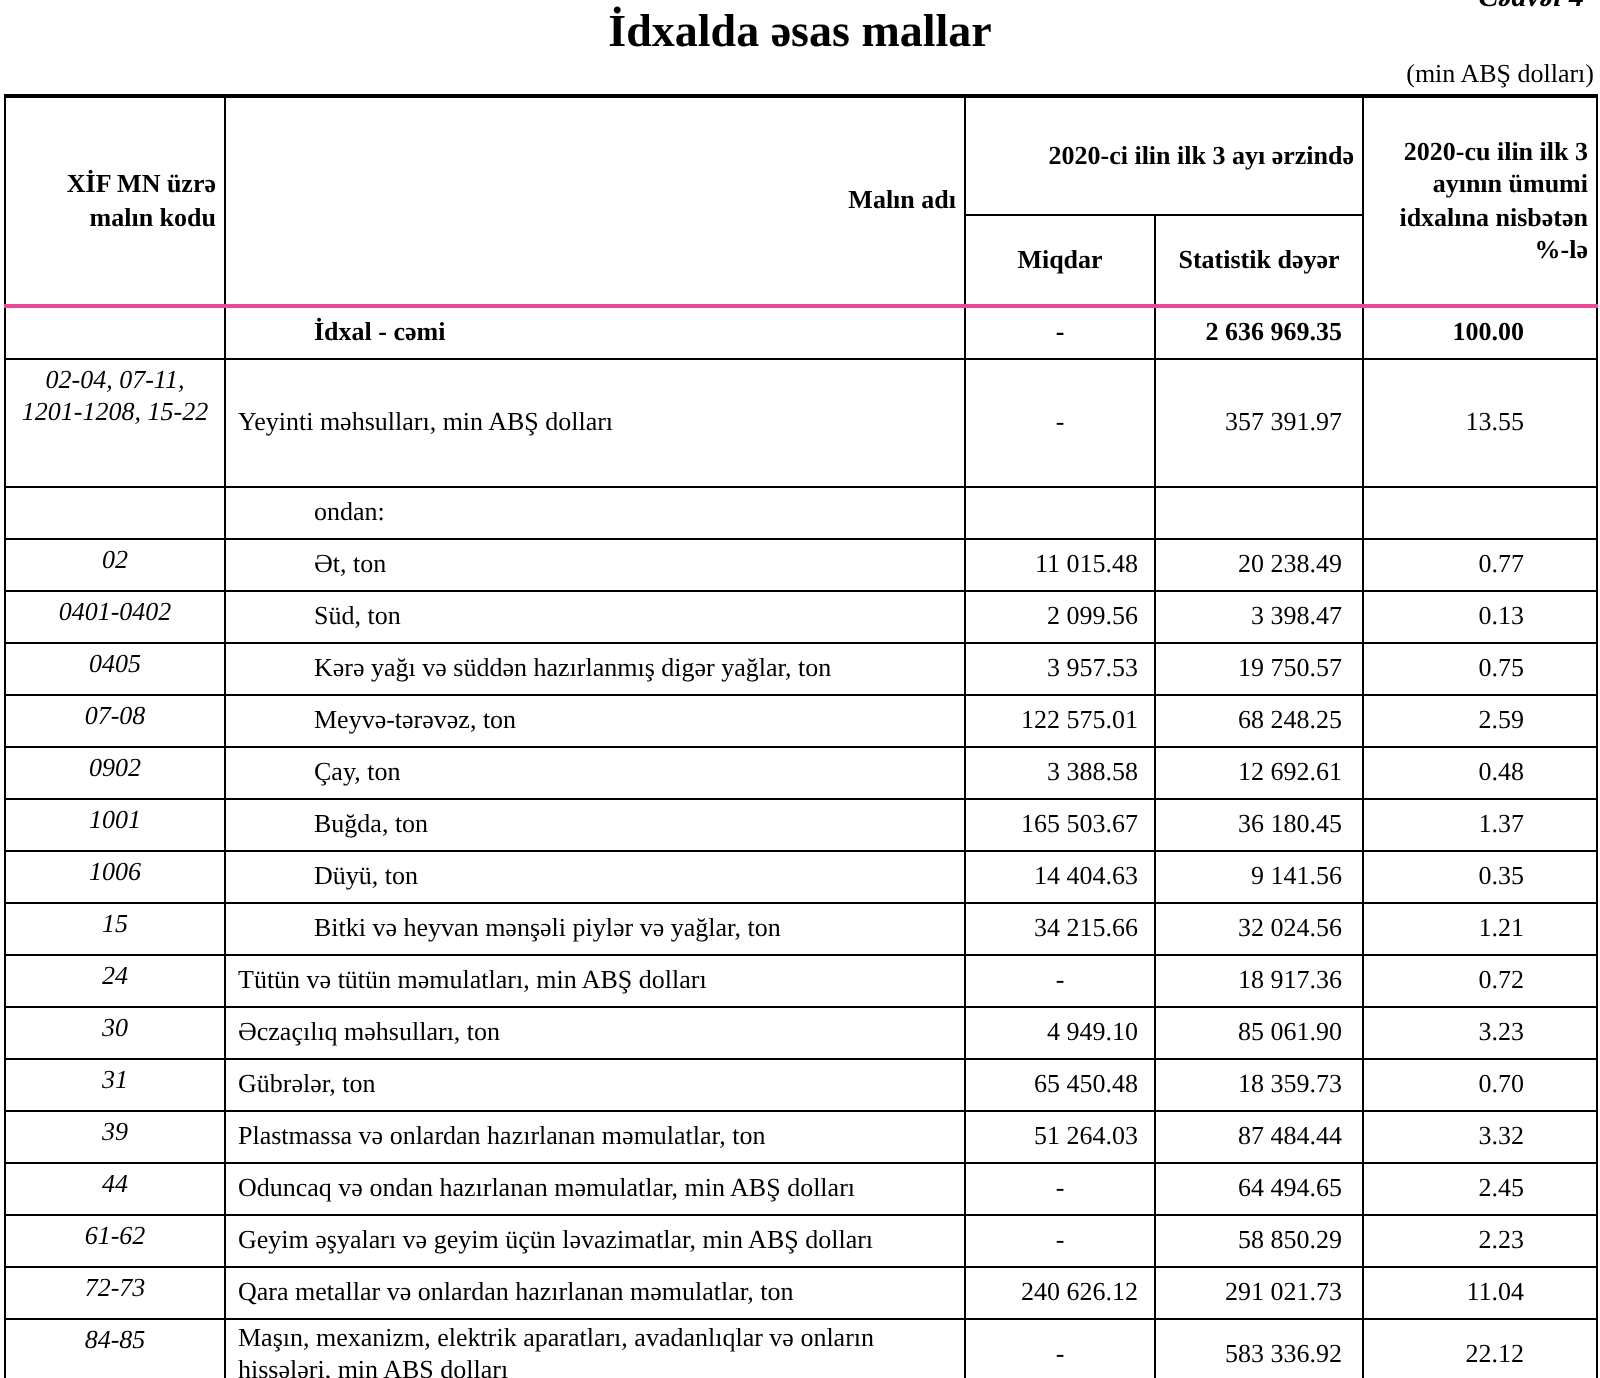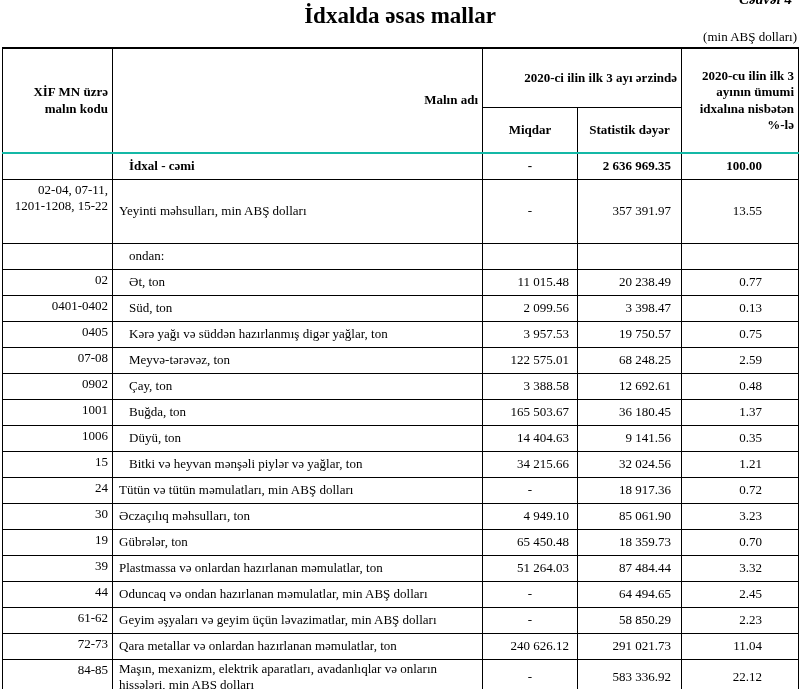--- a/index.html
+++ b/index.html
@@ -51,25 +51,25 @@
     overflow: hidden;
   }
   thead th {
     font-weight: bold;
     text-align: center;
     padding: 2px 4px;
   }
   thead tr.group-row th { height: 54px; text-align: right; }
   thead tr.sub-row th { height: 40px; }
   thead tr.sub-row th,
-  thead th[rowspan] { border-bottom: 2px solid #14b8a6; margin-top: 48px; }
+  thead th[rowspan] { border-bottom: 2px solid #ec4899; margin-top: 48px; }
   tbody td { height: 22px; }
-  .cell-code { text-align: right; padding-left: 4px; vertical-align: top; padding-top: 2px; }
+  .cell-code { text-align: center; padding-left: 4px; vertical-align: top; padding-top: 2px; font-style: italic; }
   .cell-name { text-align: left; padding-left: 6px; }
-  .cell-name.indent-1 { padding-left: 16px; }
+  .cell-name.indent-1 { padding-left: 44px; }
   .cell-qty { text-align: right; padding-right: 8px; }
   .cell-qty.dash { text-align: center; padding-right: 4px; }
   .cell-val { text-align: right; padding-right: 10px; }
   .cell-share { text-align: right; padding-right: 36px; }
   tr.row-total td { font-weight: bold; }
   tr.row-tall td { height: 60px; }
 </style>
 </head>
 <body>
 
@@ -185,21 +185,21 @@
         <td class="cell-share">0.72</td>
       </tr>
       <tr>
         <td class="cell-code">30</td>
         <td class="cell-name">Əczaçılıq məhsulları, ton</td>
         <td class="cell-qty">4 949.10</td>
         <td class="cell-val">85 061.90</td>
         <td class="cell-share">3.23</td>
       </tr>
       <tr>
-        <td class="cell-code">19</td>
+        <td class="cell-code">31</td>
         <td class="cell-name">Gübrələr, ton</td>
         <td class="cell-qty">65 450.48</td>
         <td class="cell-val">18 359.73</td>
         <td class="cell-share">0.70</td>
       </tr>
       <tr>
         <td class="cell-code">39</td>
         <td class="cell-name">Plastmassa və onlardan hazırlanan məmulatlar, ton</td>
         <td class="cell-qty">51 264.03</td>
         <td class="cell-val">87 484.44</td>

